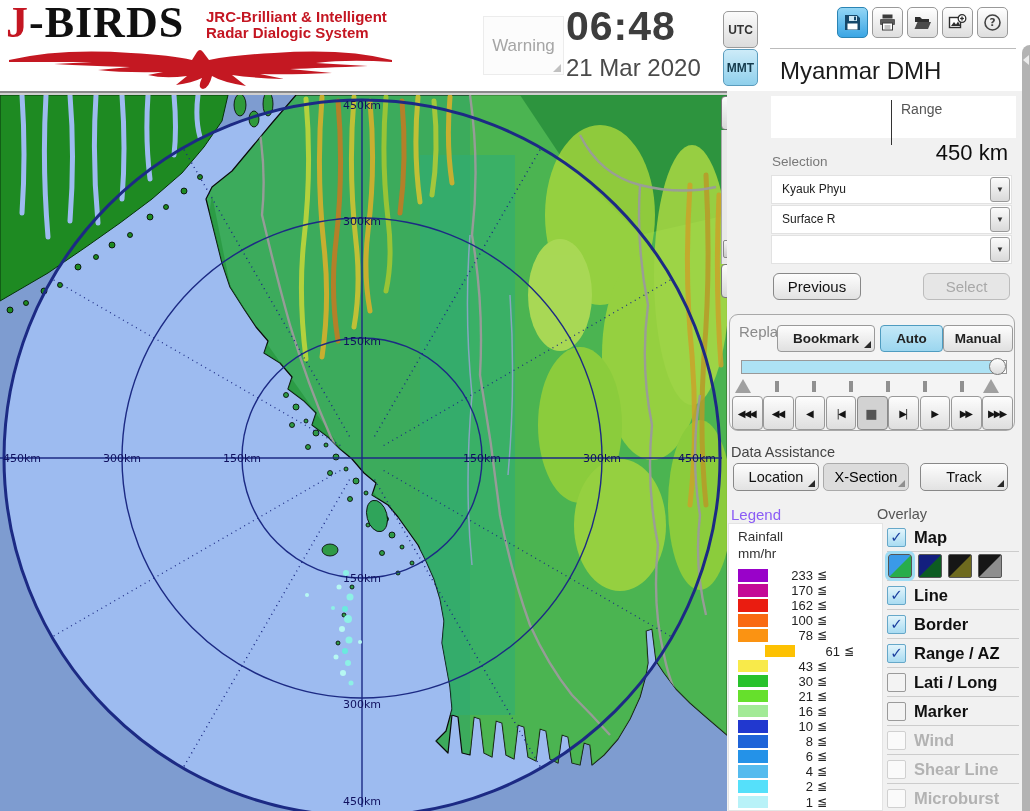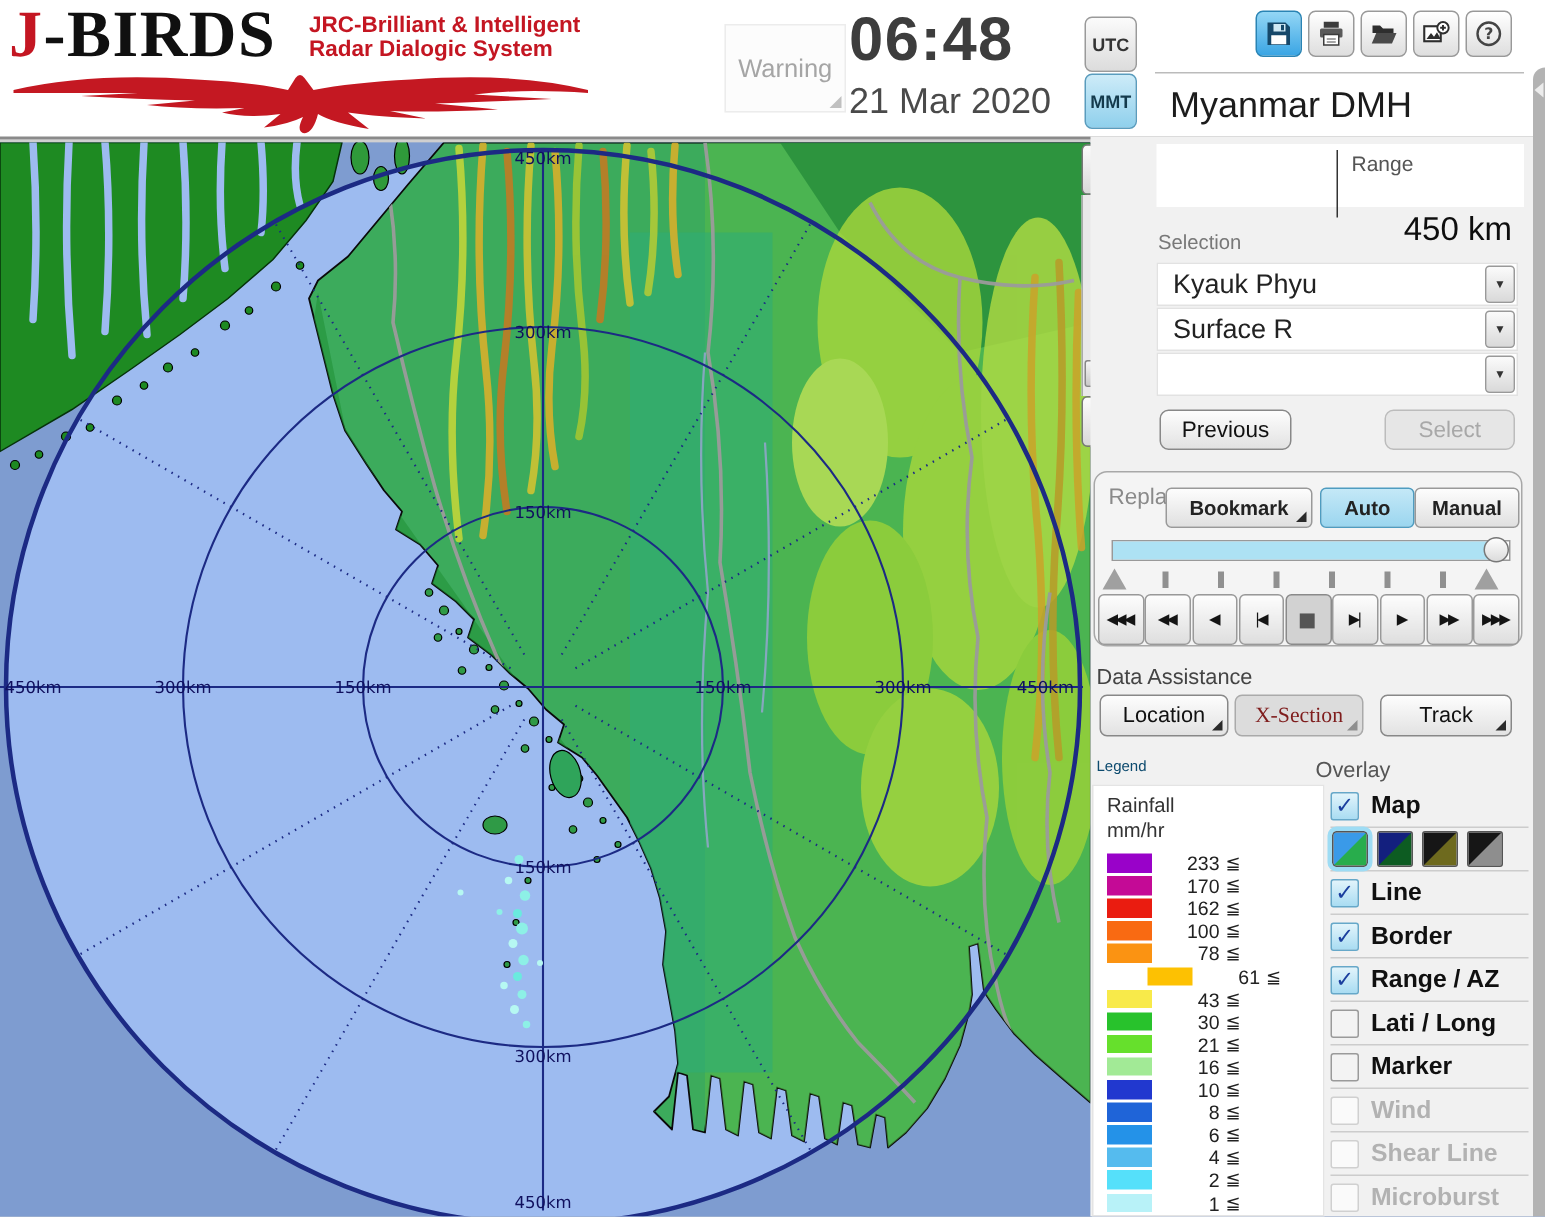--- a/index.html
+++ b/index.html
@@ -34,42 +34,42 @@
   #zhandle{position:absolute;left:1px;top:110px;width:32px;height:18px;background:linear-gradient(#f6f6f6,#c9c9c9);border:1px solid #888;border-radius:2px;box-sizing:border-box;}
   #zhandle::after{content:"";position:absolute;left:4px;right:4px;top:8px;border-top:1px solid #999;border-bottom:1px solid #fff;}
   
   #panel{position:absolute;left:727px;top:91px;width:295px;height:720px;background:#f1f1f1;}
   #range-box{position:absolute;left:44px;top:5px;width:245px;height:42px;background:#fff;}
   #range-div{position:absolute;left:120px;top:4px;height:45px;border-left:1px solid #333;}
   #range-label{position:absolute;left:130px;top:5px;font-size:14px;color:#555;}
   #range-value{position:absolute;right:8px;top:24px;font-size:22px;color:#0e0e0e;margin-top:20px;}
   #sel-label{position:absolute;left:45px;top:63px;font-size:13.5px;color:#787878;}
   .ddrow{position:absolute;left:44px;width:241px;height:29px;background:#fff;border:1px solid #e2e2e2;box-sizing:border-box;}
-  .ddrow .val{font-size:18px;color:#222;line-height:27px;padding-left:10px;white-space:nowrap;}
+  .ddrow .val{font-size:12px;color:#222;line-height:27px;padding-left:10px;white-space:nowrap;}
   .ddbtn{position:absolute;right:1px;top:1px;width:20px;height:25px;border:1px solid #999;border-radius:3px;background:linear-gradient(#fbfbfb,#d9d9d9);display:flex;align-items:center;justify-content:center;font-size:9px;color:#333;box-sizing:border-box;}
   .pbtn{position:absolute;height:27px;border:1px solid #888;border-radius:6px;background:linear-gradient(#fdfdfd,#e2e2e2);font-size:15px;color:#111;display:flex;align-items:center;justify-content:center;box-sizing:border-box;}
   .pbtn.disabled{background:#e6e6e6;border-color:#bcbcbc;color:#a8a8a8;}
   #replay-box{position:absolute;left:2px;top:223px;width:286px;height:117px;border:1px solid #a8a8a8;border-radius:9px;background:#f4f4f4;box-sizing:border-box;}
   #replay-label{position:absolute;left:9px;top:8px;font-size:15px;color:#8a8a8a;}
   .rbtn{position:absolute;top:10px;height:27px;border:1px solid #999;border-radius:4px;background:linear-gradient(#fdfdfd,#e0e0e0);font-size:13.5px;font-weight:bold;color:#222;display:flex;align-items:center;justify-content:center;box-sizing:border-box;}
   .rbtn.selected{background:linear-gradient(#c4e8f7,#9bd6ef);border-color:#4f9cc0;}
   .menu-corner::after{content:"";position:absolute;right:3px;bottom:3px;border-left:7px solid transparent;border-bottom:7px solid #2a2a2a;}
   .menu-corner.dim::after{border-bottom-color:#8f8f8f;}
   #strack{position:absolute;left:11px;top:45px;width:266px;height:14px;background:#fff;border:1px solid #999;box-sizing:border-box;}
   #sfill{position:absolute;left:0;top:0;height:12px;background:#ade2f4;}
   #shandle{position:absolute;top:-3px;width:17px;height:17px;border-radius:50%;background:linear-gradient(#fdfdfd,#dcdcdc);border:1px solid #777;box-sizing:border-box;}
   .endtri{position:absolute;top:64px;width:0;height:0;border-left:8px solid transparent;border-right:8px solid transparent;border-bottom:14px solid #a0a0a0;}
   .tick{position:absolute;top:66px;width:4px;height:11px;background:#909090;}
   #playrow{position:absolute;left:2px;top:81px;display:flex;}
   .playbtn{width:30.5px;height:34px;border:1px solid #999;border-radius:4px;background:linear-gradient(#fdfdfd,#dedede);margin-right:0.8px;display:flex;align-items:center;justify-content:center;font-family:"DejaVu Sans",sans-serif;font-size:10px;letter-spacing:-2px;color:#141414;box-sizing:border-box;padding-right:2px;}
   .playbtn.pressed{background:#d2d2d2;border-color:#8a8a8a;font-size:13px;color:#555;letter-spacing:0;}
   #da-label{position:absolute;left:4px;top:353px;font-size:14.5px;color:#444;}
   .dabtn{position:absolute;top:372px;height:28px;border:1px solid #888;border-radius:5px;background:linear-gradient(#fdfdfd,#e2e2e2);font-size:14.5px;color:#111;display:flex;align-items:center;justify-content:center;box-sizing:border-box;}
-  .dabtn.disabled{background:#dcdcdc;border-color:#aaa;color:#7f1d1d;font-family:Liberation Serif, serif;}
-  #legend-label{position:absolute;left:4px;top:415px;font-size:10px;color:#0c4a6e;}
+  .dabtn.disabled{background:#dcdcdc;border-color:#aaa;color:#000000;}
+  #legend-label{position:absolute;left:4px;top:415px;font-size:15px;color:#8b5cf6;}
   #overlay-label{position:absolute;left:150px;top:415px;font-size:14.5px;color:#555;}
   #legend-box{position:absolute;left:1px;top:432px;width:155px;height:288px;background:#fff;border:1px solid #e4e4e4;box-sizing:border-box;}
   #legend-t1{position:absolute;left:9px;top:5px;font-size:13.5px;color:#333;}
   #legend-t2{position:absolute;left:9px;top:22px;font-size:13.5px;color:#333;}
   .lrow{position:absolute;left:0;width:100%;height:15px;}
   .lsw{position:absolute;left:9px;top:1px;width:30px;height:12.5px;}
   .lval{position:absolute;left:40px;top:0px;width:44px;text-align:right;font-size:13px;color:#222;}
   .lsym{position:absolute;left:88px;top:0px;font-size:12px;color:#222;font-family:"DejaVu Sans",sans-serif;}
   #ovlist{position:absolute;left:160px;top:432px;width:132px;}
   .ovrow{height:29px;border-bottom:1px solid #ccc;display:flex;align-items:center;gap:8px;box-sizing:border-box;}

